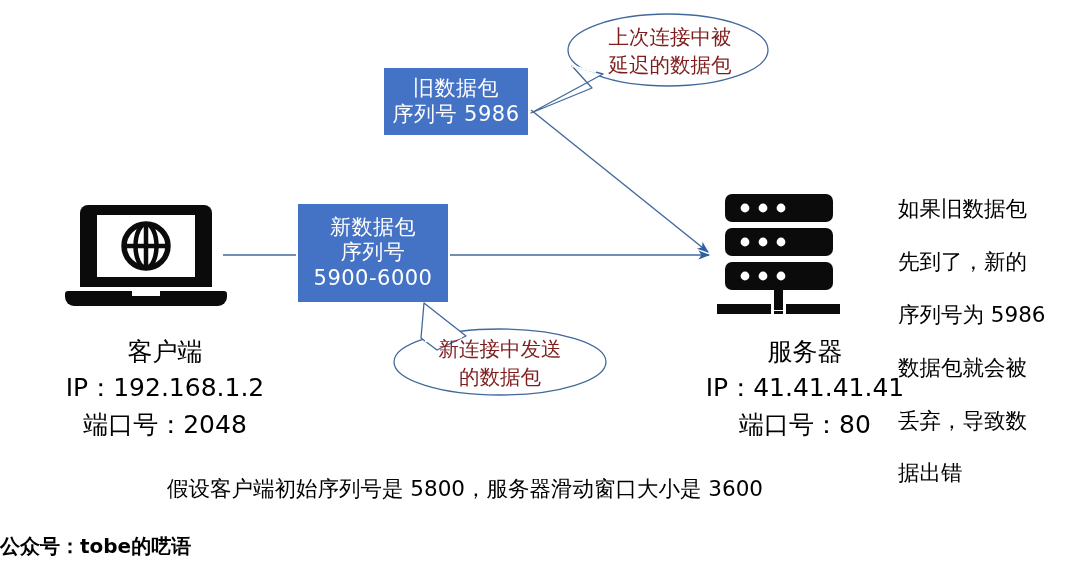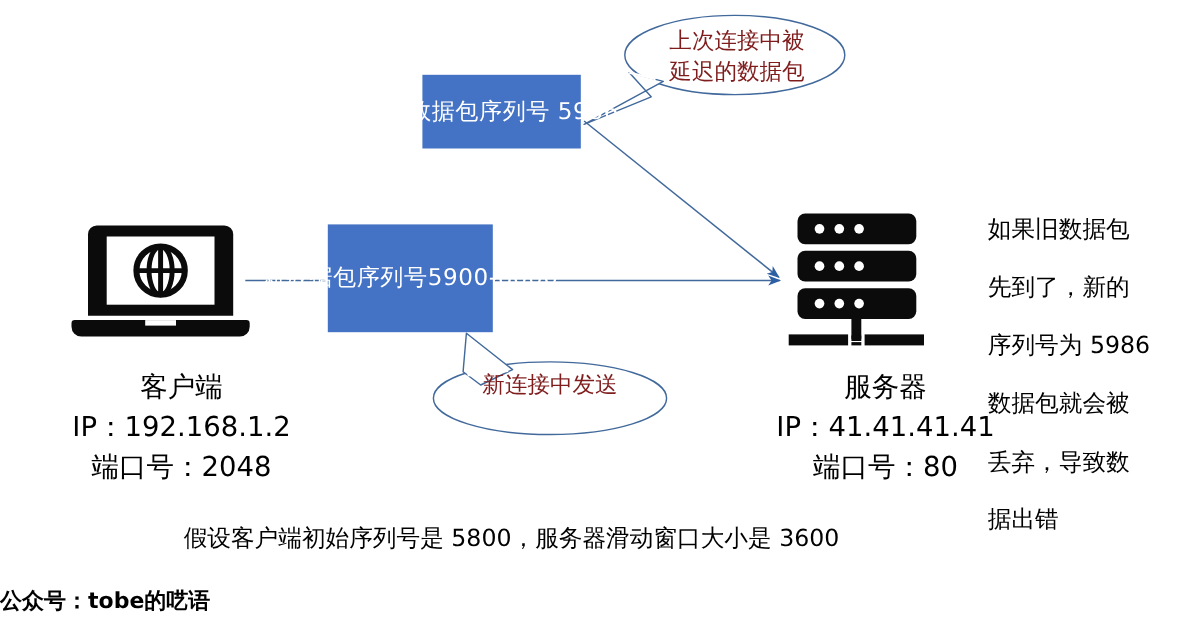--- a/index.html
+++ b/index.html
@@ -18,20 +18,21 @@
     background: #ffffff;
     overflow: hidden;
   }
 
   
   .packet-box {
     position: absolute;
     background: #4472C4;
     color: #ffffff;
     display: flex;
+    flex-direction: column;
     align-items: center;
     justify-content: center;
     text-align: center;
     line-height: 1.22;
     letter-spacing: 0.5px;
   }
   .packet-box .ln { display: block; white-space: nowrap; }
 
   #old-packet-box {
     left: 384px; top: 68px;
@@ -183,20 +184,21 @@
     <span class="ln">5900-6000</span>
   </div>
 
   <div class="bubble-text" id="upper-bubble-text">
     <div>上次连接中被</div>
     <div>延迟的数据包</div>
   </div>
 
   <div class="bubble-text" id="lower-bubble-text">
     <div>新连接中发送</div>
+    <div>的数据包</div>
   </div>
 
   <div class="endpoint-caption" id="client-caption">
     <div>客户端</div>
     <div>IP：192.168.1.2</div>
     <div>端口号：2048</div>
   </div>
 
   <div class="endpoint-caption" id="server-caption">
     <div>服务器</div>

